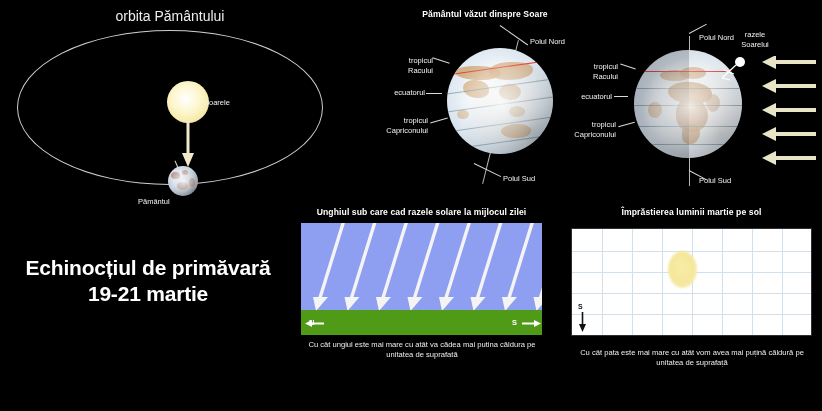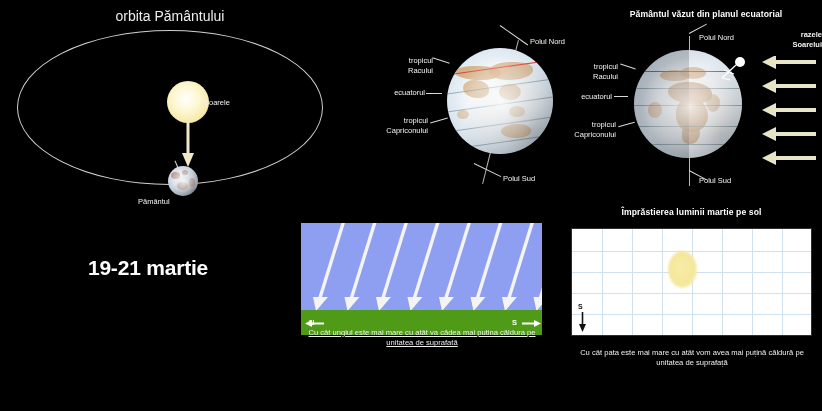--- a/index.html
+++ b/index.html
@@ -162,20 +162,21 @@
   <div class="abs" id="earth-orbit-body">
     <div class="eo-cont" style="left:3px; top:6px; width:9px; height:7px;"></div>
     <div class="eo-cont" style="left:14px; top:4px; width:6px; height:5px;"></div>
     <div class="eo-cont" style="left:9px; top:16px; width:11px; height:8px;"></div>
     <div class="eo-cont" style="left:21px; top:12px; width:6px; height:9px;"></div>
     <div class="globe-shade"></div>
   </div>
   <div class="abs" id="earth-axis-top"></div>
   <div class="abs lbl" id="earth-label">Pământul</div>
 
+  <div class="abs panel-head" style="left:390px; top:9px; width:190px;">Pământul văzut dinspre Soare</div>
 
   <div class="globe-wrap">
 
     <div class="abs axis-line" style="left:500px; top:38px; height:148px; transform: rotate(14deg); transform-origin: center; background:#b9b9b9;"></div>
 
     <div class="globe" style="left:447px; top:48px; width:106px; height:106px;
                 background: radial-gradient(circle at 46% 44%, #ffffff 0%, #f2f6fa 30%, #dde7f0 58%, #c3cfdb 86%, #9fadbb 100%);">
 
       <div style="position:absolute; left:8px; top:18px; width:46px; height:14px; background:#cfa878; opacity:.85; border-radius:40% 50% 45% 55%;"></div>
       <div style="position:absolute; left:42px; top:14px; width:44px; height:18px; background:#cfa878; opacity:.8; border-radius:50% 40% 55% 45%;"></div>
@@ -202,21 +203,20 @@
 
     <div class="abs lbl" style="left:381px; top:56px; width:52px; text-align:right;">tropicul
 Racului</div>
     <div class="abs lbl" style="left:373px; top:88px; width:52px; text-align:right;">ecuatorul</div>
     <div class="abs lbl" style="left:372px; top:116px; width:56px; text-align:right;">tropicul
 Capriconului</div>
     <div class="abs lbl" style="left:530px; top:37px;">Polul Nord</div>
     <div class="abs lbl" style="left:503px; top:174px;">Polul Sud</div>
   </div>
 
-  <div class="abs panel-head" style="left:598px; top:9px; width:216px;">Pământul văzut din planul ecuatorial</div>
 
   <div class="globe-wrap">
     <div class="abs axis-line" style="left:689px; top:36px; height:150px; background:#b6b6b6;"></div>
 
     <div class="globe" style="left:634px; top:50px; width:108px; height:108px;
                 background: radial-gradient(circle at 58% 50%, #ffffff 0%, #f4f6f8 26%, #e2e9ef 54%, #c7d2dc 84%, #a4b1be 100%);">
 
       <div style="position:absolute; left:26px; top:20px; width:30px; height:11px; background:#cb9f72; opacity:.72; border-radius:50%;"></div>
       <div style="position:absolute; left:46px; top:17px; width:26px; height:12px; background:#cb9f72; opacity:.7; border-radius:50%;"></div>
       <div style="position:absolute; left:34px; top:32px; width:44px; height:22px; background:#c99a6b; opacity:.85; border-radius:45% 55% 40% 60%;"></div>
@@ -249,36 +249,37 @@
     <div class="abs leader" style="left:689px; top:170px; width:20px; transform:rotate(28deg); transform-origin:left center;"></div>
 
     <div class="abs lbl" style="left:570px; top:62px; width:48px; text-align:right;">tropicul
 Racului</div>
     <div class="abs lbl" style="left:562px; top:92px; width:50px; text-align:right;">ecuatorul</div>
     <div class="abs lbl" style="left:560px; top:120px; width:56px; text-align:right;">tropicul
 Capriconului</div>
     <div class="abs lbl" style="left:699px; top:33px;">Polul Nord</div>
     <div class="abs lbl" style="left:699px; top:176px;">Polul Sud</div>
 
-    <div class="abs lbl" style="left:764px; top:30px; width:58px; text-align:right; line-height:10px;font-weight:bold;">razele
+    <div class="abs lbl" style="left:726px; top:30px; width:58px; text-align:center; line-height:10px;">razele
 Soarelui</div>
     <div class="abs" id="ray-arrows" style="left:760px; top:56px; width:58px; height:110px;"><svg viewBox="0 0 58 110" width="58" height="110">
           <line x1="56" y1="6" x2="14" y2="6" stroke="#e8e5c6" stroke-width="4.2"></line>
           <polygon points="2,6 16,-1 16,13" fill="#e8e5c6"></polygon>
           <line x1="56" y1="30" x2="14" y2="30" stroke="#e8e5c6" stroke-width="4.2"></line>
           <polygon points="2,30 16,23 16,37" fill="#e8e5c6"></polygon>
           <line x1="56" y1="54" x2="14" y2="54" stroke="#e8e5c6" stroke-width="4.2"></line>
           <polygon points="2,54 16,47 16,61" fill="#e8e5c6"></polygon>
           <line x1="56" y1="78" x2="14" y2="78" stroke="#e8e5c6" stroke-width="4.2"></line>
           <polygon points="2,78 16,71 16,85" fill="#e8e5c6"></polygon>
           <line x1="56" y1="102" x2="14" y2="102" stroke="#e8e5c6" stroke-width="4.2"></line>
           <polygon points="2,102 16,95 16,109" fill="#e8e5c6"></polygon>
         </svg></div>
   </div>
 
+  <div class="abs panel-head" style="left:301px; top:207px; width:241px;">Unghiul sub care cad razele solare la mijlocul zilei</div>
   <div class="abs" id="angle-panel">
     <div id="angle-ground"></div>
     <div id="angle-rays"><svg viewBox="0 0 241 112" width="241" height="112">
           <line x1="44" y1="-6" x2="18" y2="78" stroke="#f4f4f4" stroke-width="3.4"></line>
           <polygon points="15,88 27,74 12,74" fill="#f4f4f4"></polygon>
           <line x1="75.5" y1="-6" x2="49.5" y2="78" stroke="#f4f4f4" stroke-width="3.4"></line>
           <polygon points="46.5,88 58.5,74 43.5,74" fill="#f4f4f4"></polygon>
           <line x1="107" y1="-6" x2="81" y2="78" stroke="#f4f4f4" stroke-width="3.4"></line>
           <polygon points="78,88 90,74 75,74" fill="#f4f4f4"></polygon>
           <line x1="138.5" y1="-6" x2="112.5" y2="78" stroke="#f4f4f4" stroke-width="3.4"></line>
@@ -298,21 +299,21 @@
   <svg class="abs" style="left:305px; top:319px; width:20px; height:9px;" viewBox="0 0 20 9">
     <line x1="19" y1="4.5" x2="6" y2="4.5" stroke="#ffffff" stroke-width="2"></line>
     <polygon points="0,4.5 7,1 7,8" fill="#ffffff"></polygon>
   </svg>
   <div class="abs" id="angle-n">N</div>
   <div class="abs" id="angle-s">S</div>
   <svg class="abs" style="left:521px; top:319px; width:20px; height:9px;" viewBox="0 0 20 9">
     <line x1="1" y1="4.5" x2="14" y2="4.5" stroke="#ffffff" stroke-width="2"></line>
     <polygon points="20,4.5 13,1 13,8" fill="#ffffff"></polygon>
   </svg>
-  <div class="abs cap" style="left:296px; top:328px; width:252px;text-decoration:underline;">Cu cât ungiul este mai mare cu atât va cădea mai putina
+  <div class="abs cap" style="left:296px; top:340px; width:252px;">Cu cât ungiul este mai mare cu atât va cădea mai putina
 căldura pe unitatea de suprafată</div>
 
   <div class="abs panel-head" style="left:571px; top:207px; width:241px;">Împrăstierea luminii martie pe sol</div>
   <div class="abs" id="scatter-panel">
     <div id="scatter-grid">
         <div class="gl-v" style="left:30px;"></div>
         <div class="gl-v" style="left:60px;"></div>
         <div class="gl-v" style="left:90px;"></div>
         <div class="gl-v" style="left:120px;"></div>
         <div class="gl-v" style="left:150px;"></div>
@@ -328,16 +329,17 @@
   </div>
   <div class="abs" id="scatter-s">S</div>
   <svg class="abs" style="left:578px; top:312px; width:9px; height:20px;" viewBox="0 0 9 20">
     <line x1="4.5" y1="0" x2="4.5" y2="14" stroke="#111111" stroke-width="1.6"></line>
     <polygon points="4.5,20 1,12 8,12" fill="#111111"></polygon>
   </svg>
   <div class="abs cap" style="left:566px; top:348px; width:252px;">Cu cât pata este mai mare cu atât vom avea mai puțină
 căldură pe unitatea de suprafață</div>
 
   <div class="abs" id="main-title">
+    <div>Echinocțiul de primăvară</div>
     <div>19-21 martie</div>
   </div>
 
 </div>
 
 </body></html>

